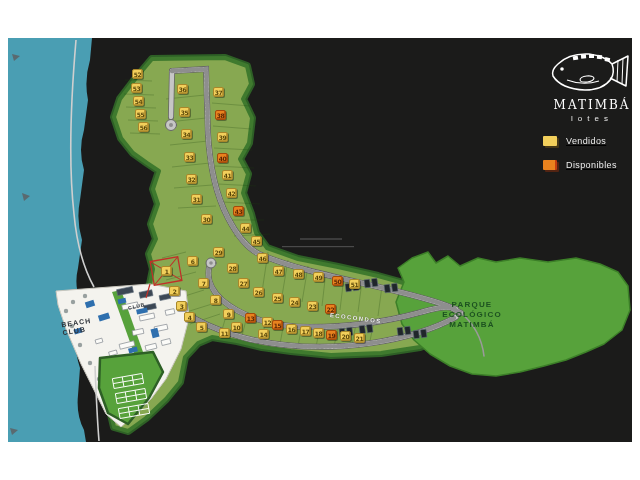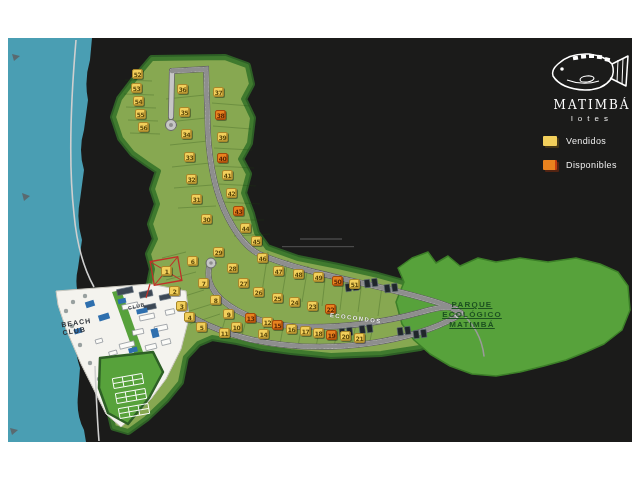--- a/index.html
+++ b/index.html
@@ -10,36 +10,36 @@
   
   .lot{position:absolute;width:11px;height:10px;margin-left:-5px;margin-top:-5px;border-radius:2px;
        box-sizing:border-box;text-align:center;font:bold 6px/9px "DejaVu Sans",sans-serif;
        letter-spacing:-0.5px;}
   .lot.vendido{background:var(--vendido);border:1px solid #a8872a;color:#5b4708;
        box-shadow:inset -1px -1px 0 rgba(140,108,20,.55),1px 1px 0 rgba(0,0,0,.35);}
   .lot.disponible{background:var(--disponible);border:1px solid #a34a0a;color:#5c2604;
        box-shadow:inset -1px -1px 0 rgba(150,60,5,.6),1px 1px 0 rgba(0,0,0,.35);}
   
   .park-label{position:absolute;left:432px;top:300px;width:80px;text-align:center;
-       color:#1d5220;font:bold 8px/10px "Liberation Sans",sans-serif;letter-spacing:1.2px;text-decoration:underline;}
+       color:#1d5220;font:bold 8px/10px "Liberation Sans",sans-serif;letter-spacing:1.2px;}
   .ecocondos-label{position:absolute;left:330px;top:312px;color:#f4f4f4;
        font:bold 6px "Liberation Sans",sans-serif;letter-spacing:1.4px;transform:rotate(7deg);
        transform-origin:left center;text-shadow:0 0 1px rgba(0,0,0,.6);}
   .beach-label{position:absolute;left:62px;top:319px;color:#2e333a;
        font:bold 7px/8px "Liberation Sans",sans-serif;letter-spacing:1px;transform:rotate(-9deg);}
   .club-label{position:absolute;left:128px;top:303px;color:#2e333a;
        font:bold 5px "Liberation Sans",sans-serif;letter-spacing:.8px;transform:rotate(-12deg);}
   
   .logo{position:absolute;left:540px;top:48px;width:104px;text-align:center;}
   .logo .brand{display:block;color:#fff;font-family:"DejaVu Serif",serif;font-size:12px;
        letter-spacing:2px;margin-top:2px;}
   .logo .sub{display:block;color:#e8e8e8;font-family:"Liberation Sans",sans-serif;font-size:8px;
        letter-spacing:5px;margin-top:2px;}
   .legend{position:absolute;left:543px;top:136px;}
-  .legend-row{display:flex;align-items:flex-start;margin-bottom:14px;}
+  .legend-row{display:flex;align-items:flex-start;margin-bottom:14px;text-decoration:underline;}
   .swatch{width:14px;height:10px;margin-right:9px;border-radius:1px;}
   .swatch.vendido{background:var(--vendido);box-shadow:2px 2px 0 rgba(120,90,20,.45);}
   .swatch.disponible{background:var(--disponible);box-shadow:2px 2px 0 rgba(140,45,10,.5);
        border-right:2px solid #c23d10;box-sizing:border-box;}
   .legend-row span{color:#ededed;font-size:9px;letter-spacing:.4px;}
 </style>
 </head>
 <body>
 
 <div id="stage">

